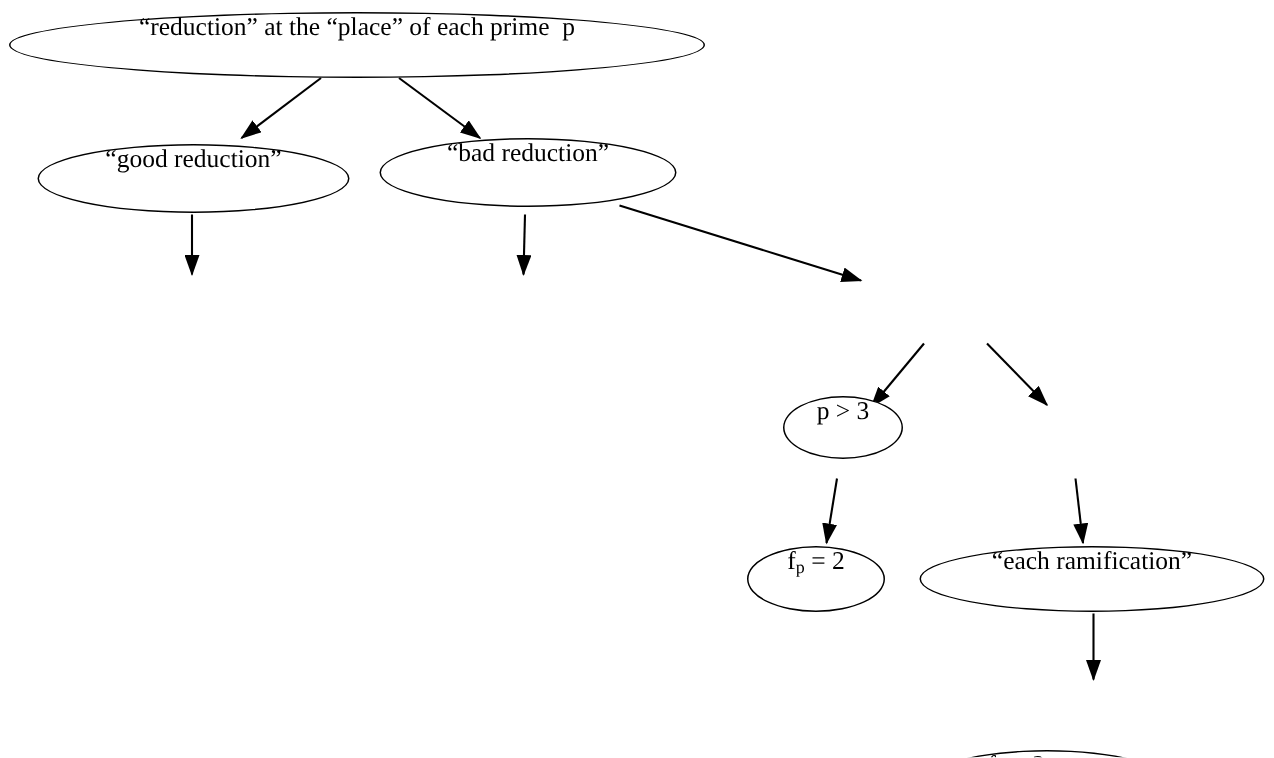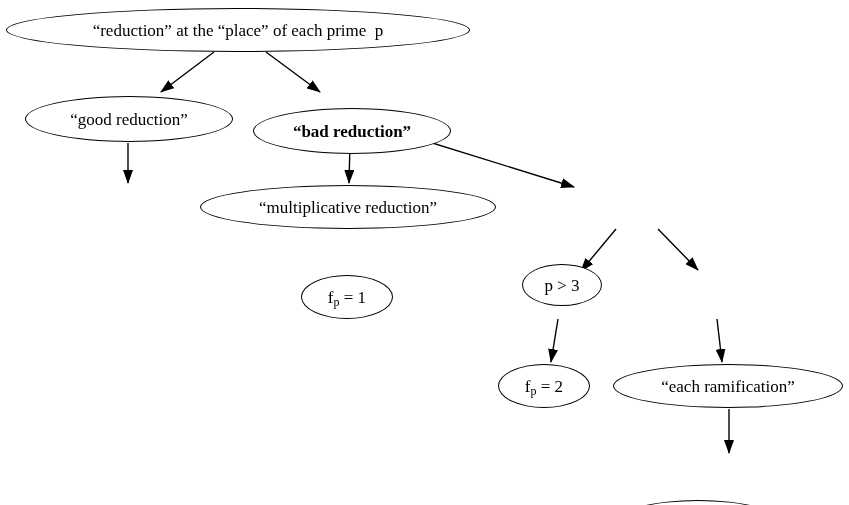--- a/index.html
+++ b/index.html
@@ -27,21 +27,21 @@
     stroke: #000000;
     stroke-width: 1.4;
   }
   .node {
     position: absolute;
     box-sizing: border-box;
     border: 1.5px solid #000000;
     border-radius: 50%;
     background: #ffffff;
     display: flex;
-    align-items: center;
+    align-items: flex-start;
     justify-content: center;
     text-align: center;
   }
   .lbl {
     font-size: 17px;
     line-height: 1;
     white-space: pre;
     color: #000000;
   }
   .lbl sub {
@@ -91,33 +91,27 @@
   </svg>
 
   <div class="node" style="left:6px; top:8px; width:464px; height:44px;">
     <span class="lbl">“reduction” at the “place” of each prime  p</span>
   </div>
 
   <div class="node" style="left:25px; top:96px; width:208px; height:46px;font-family:Liberation Serif, serif;">
     <span class="lbl">“good reduction”</span>
   </div>
 
-  <div class="node" style="left:253px; top:108px; width:198px; height:46px;font-weight:bold;">
+  <div class="node" style="left:253px; top:92px; width:198px; height:46px;">
     <span class="lbl">“bad reduction”</span>
   </div>
 
 
-  <div class="node" style="left:200px; top:185px; width:296px; height:44px;">
-    <span class="lbl">“multiplicative reduction”</span>
-  </div>
 
 
-  <div class="node" style="left:301px; top:275px; width:92px; height:44px;">
-    <span class="lbl"><span>f</span><sub>p</sub><span> = 1</span></span>
-  </div>
 
   <div class="node" style="left:522px; top:264px; width:80px; height:42px;">
     <span class="lbl">p &gt; 3</span>
   </div>
 
 
   <div class="node" style="left:498px; top:364px; width:92px; height:44px;">
     <span class="lbl"><span>f</span><sub>p</sub><span> = 2</span></span>
   </div>
 

